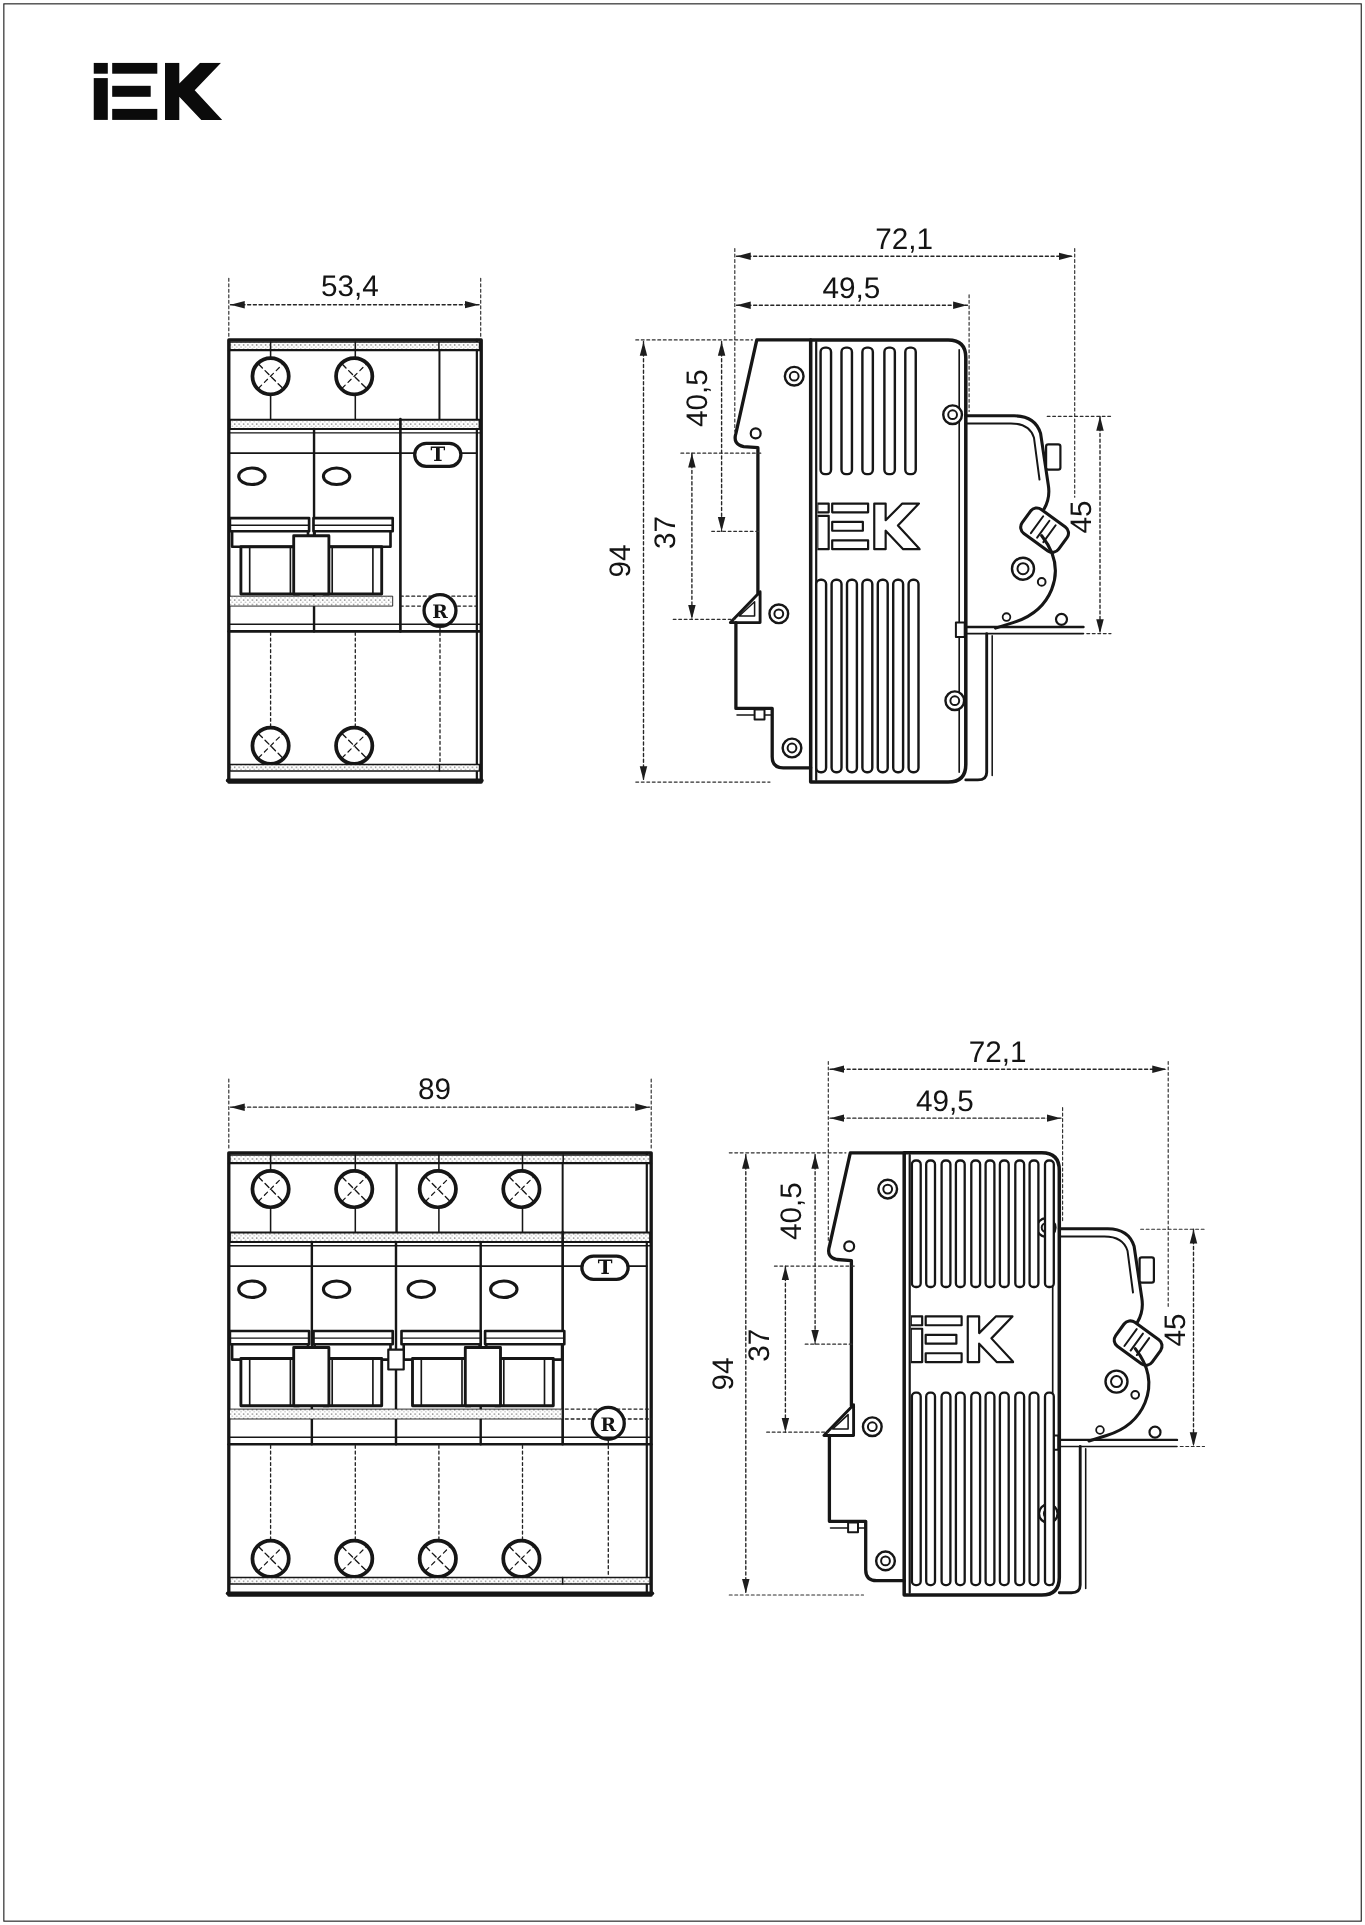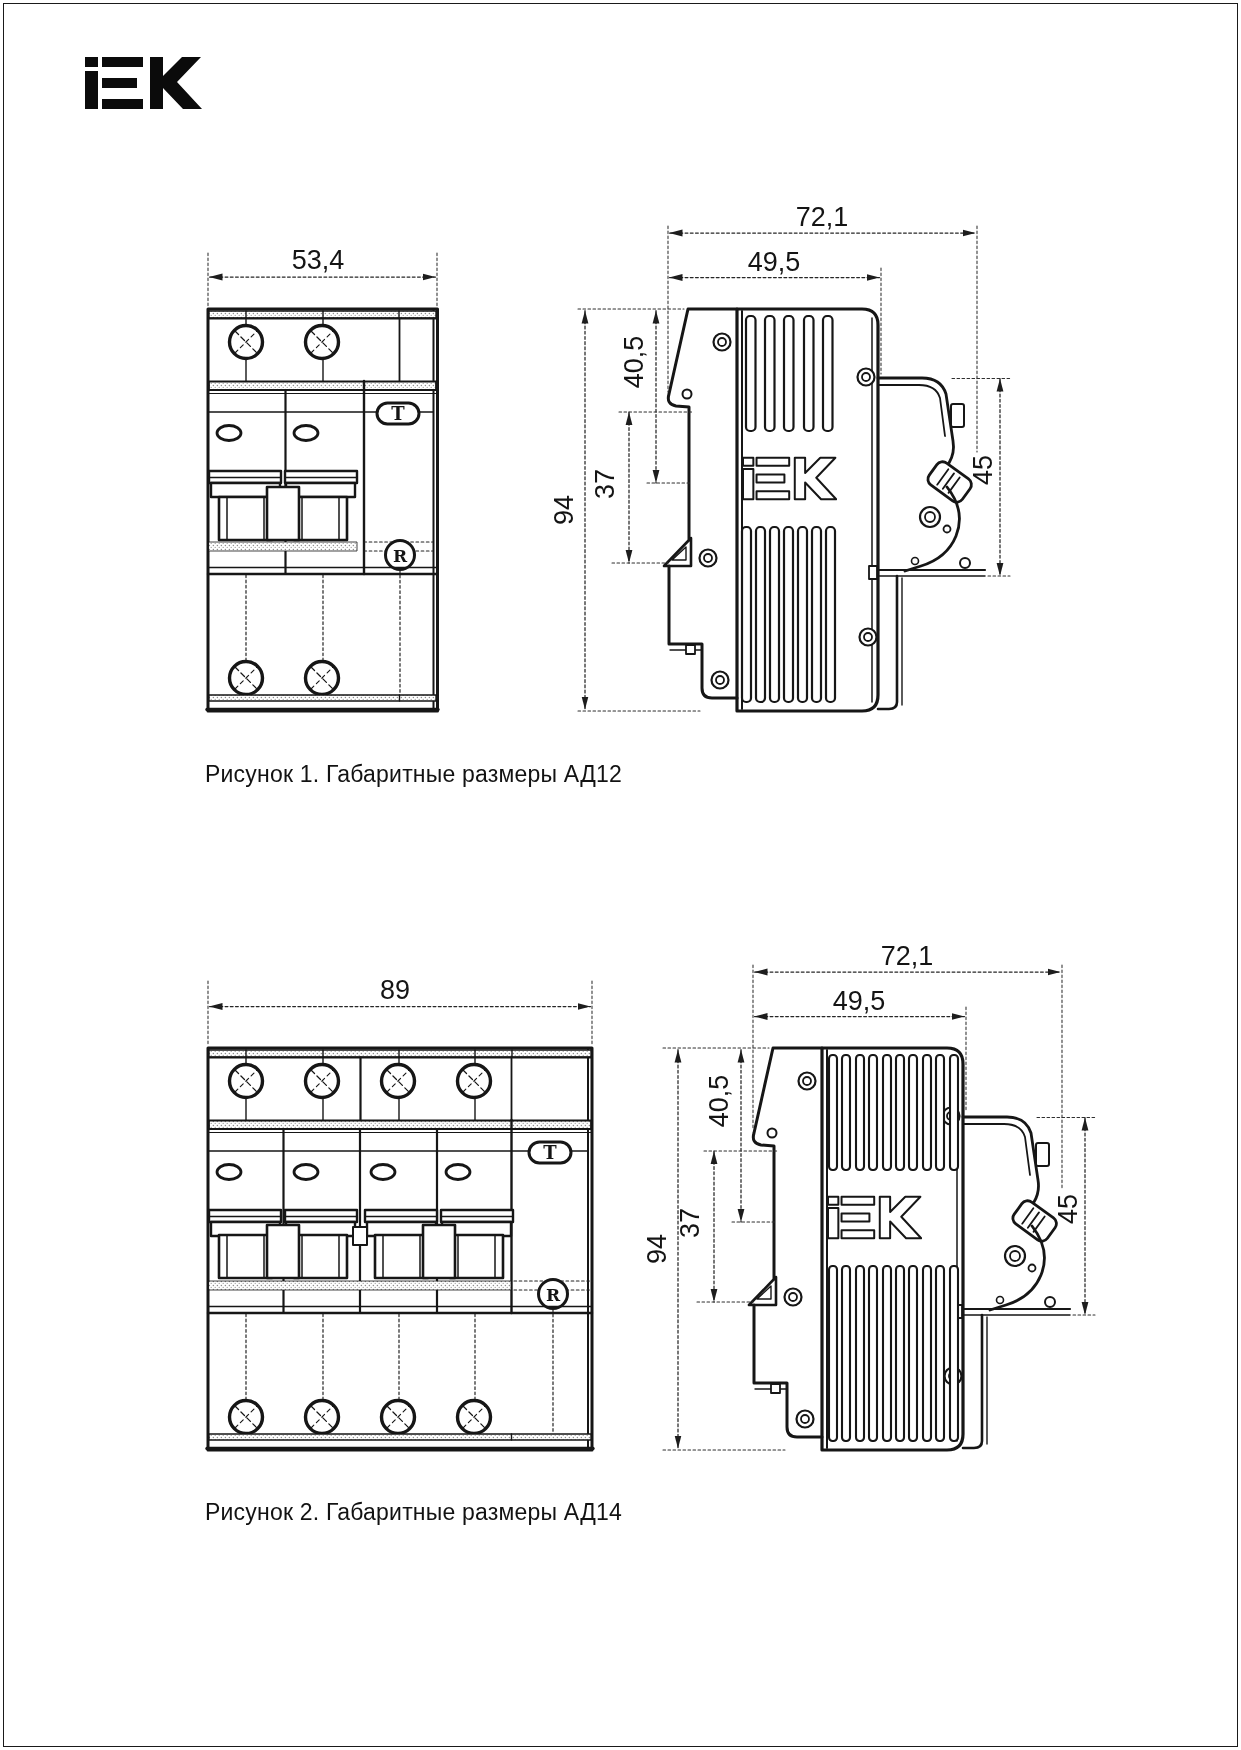--- a/index.html
+++ b/index.html
@@ -344,15 +344,13 @@
       <line class="ext" x1="697" y1="1302" x2="753" y2="1302"></line>
       <line class="dim" x1="714" y1="1151" x2="714" y2="1302" marker-start="url(#arr)" marker-end="url(#arr)"></line>
       <text class="dimtxt" transform="translate(699,1223) rotate(-90)" text-anchor="middle">37</text>
       <line class="ext" x1="1037" y1="1117.5" x2="1095" y2="1117.5"></line>
       <line class="ext" x1="1073" y1="1315" x2="1095" y2="1315"></line>
       <line class="dim" x1="1085" y1="1117.5" x2="1085" y2="1315" marker-start="url(#arr)" marker-end="url(#arr)"></line>
       <text class="dimtxt" transform="translate(1077,1209) rotate(-90)" text-anchor="middle">45</text>
     </g>
   </svg>
 
-  <div class="caption" style="left:205px;top:761px">Рисунок 1. Габаритные размеры АД12</div>
-  <div class="caption" style="left:205px;top:1499px">Рисунок 2. Габаритные размеры АД14</div>
 </div>
 
 </body></html>

